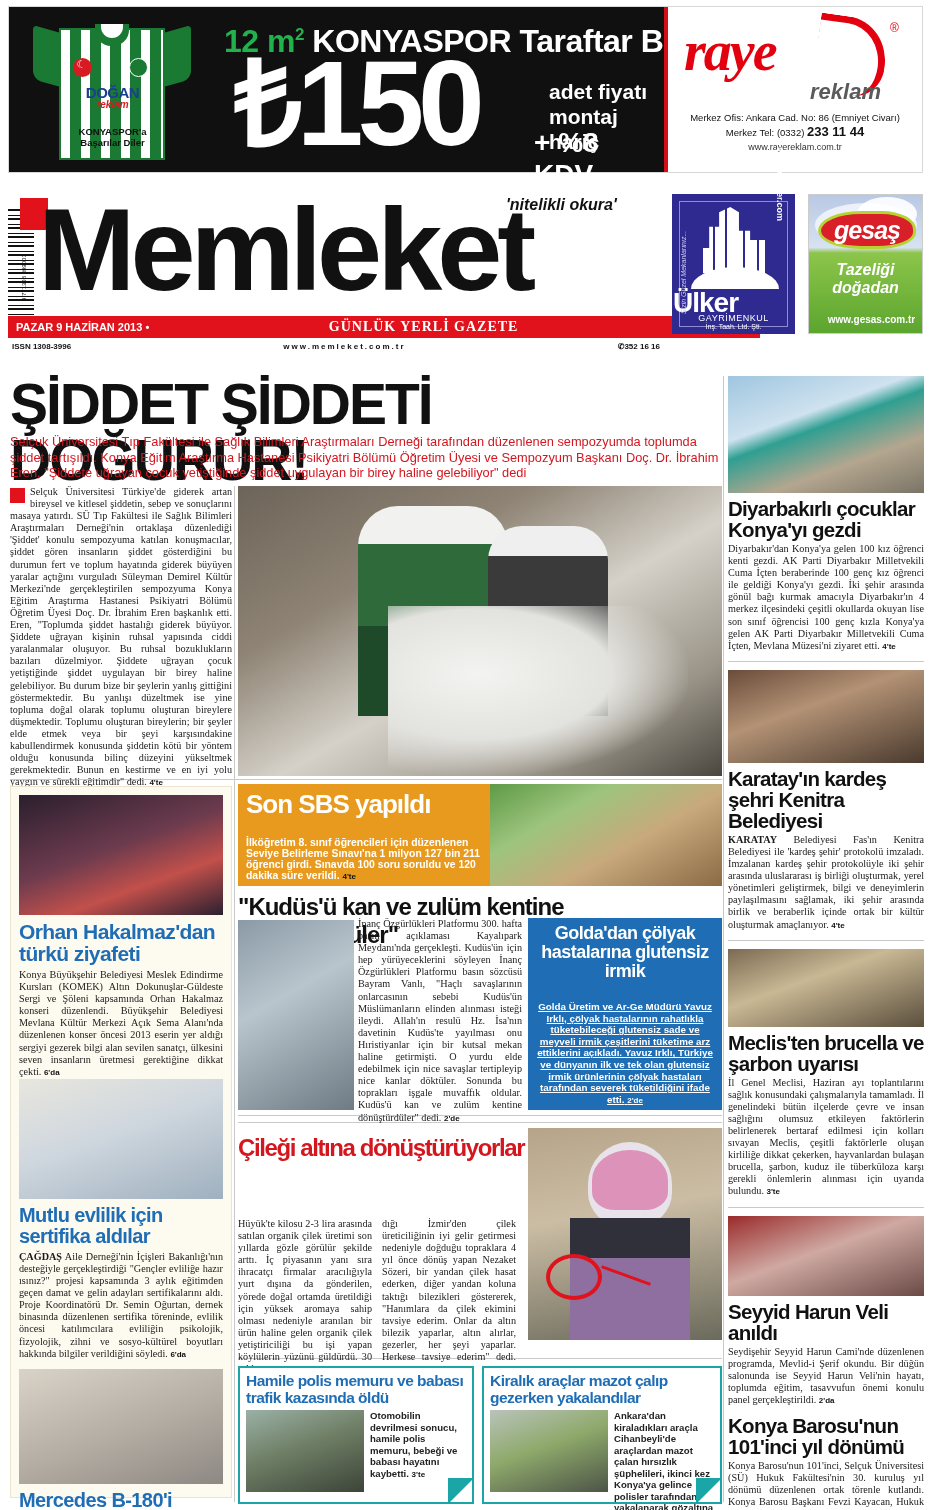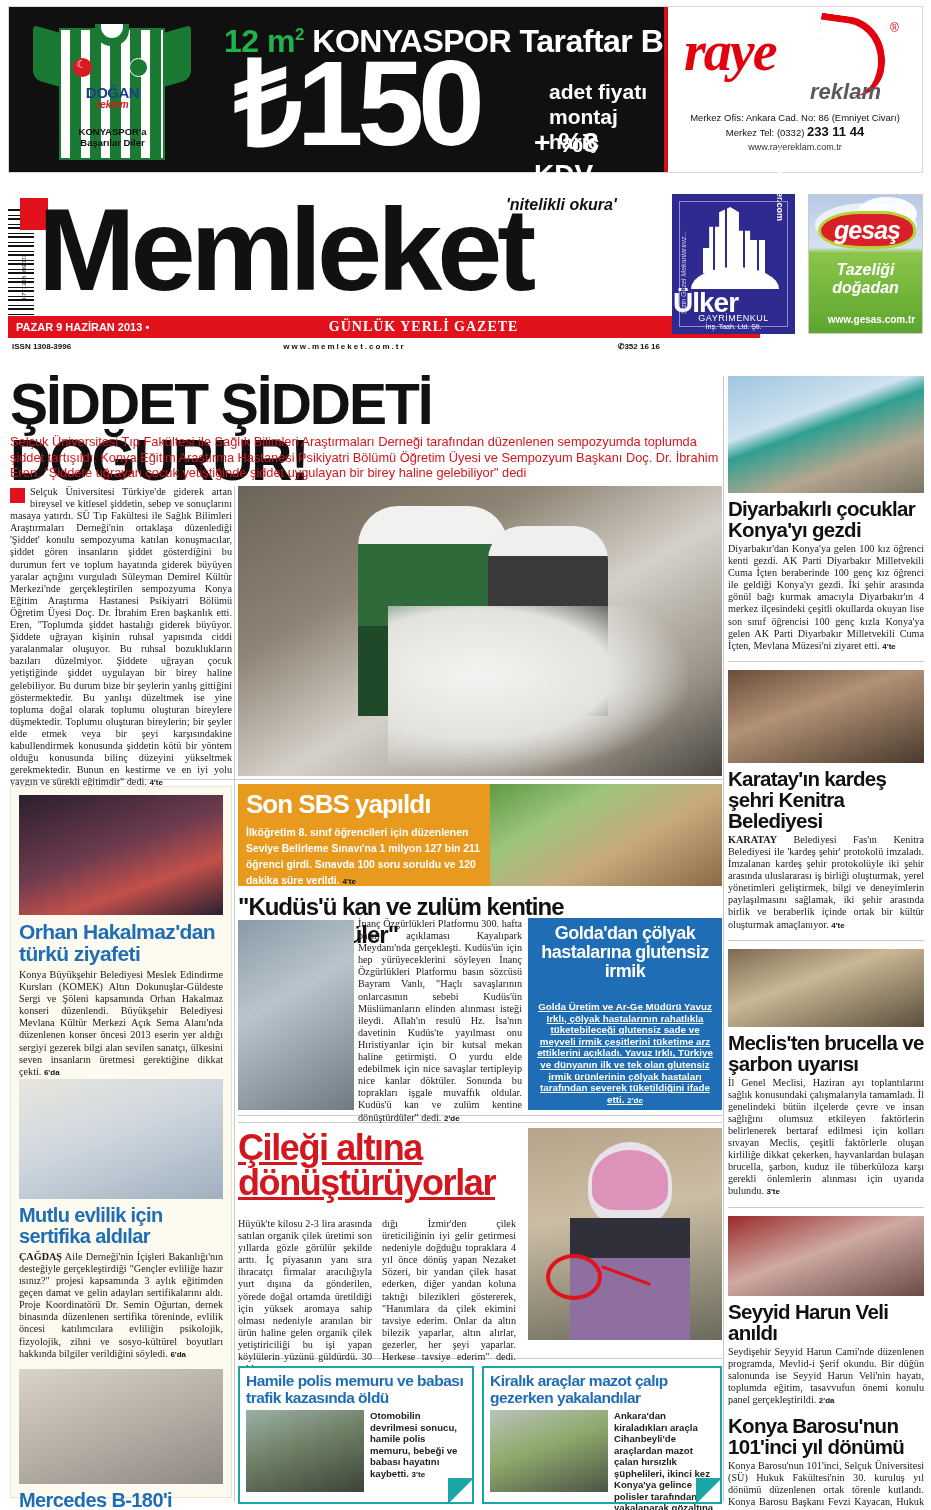--- a/index.html
+++ b/index.html
@@ -177,21 +177,21 @@
   .smoke { position:absolute; left:150px; top:120px; width:300px; height:170px; background:radial-gradient(ellipse at 30% 40%, #f3f3f1 0%, #e2e2de 45%, rgba(226,226,222,0) 72%); }
   .protester { position:absolute; left:120px; top:20px; width:150px; height:210px; background:linear-gradient(180deg,#f1f1ef 0 38px,#2f6b3a 38px 120px,#1f4a29 120px 210px); border-radius:40px 40px 0 0;}
   .protester2 { position:absolute; left:250px; top:40px; width:120px; height:190px; background:linear-gradient(180deg,#efefef 0 30px,#3a3a3a 30px 190px); border-radius:34px 34px 0 0;}
 
   .sbsbox {
     position:absolute; left:238px; top:784px; width:484px; height:102px;
     background:#e79a1e; display:flex;
   }
   .sbs-text { width:252px; padding:6px 8px; color:#fff; }
   .sbs-title { font-size:26px; font-weight:bold; letter-spacing:-1px; line-height:28px;}
-  .sbs-body { font-size:10.4px; line-height:16px; font-weight:bold; margin-top:7px;}
+  .sbs-body { font-size:10.4px; line-height:11px; font-weight:bold; margin-top:19px;}
   .sbs-photo { flex:1; background: linear-gradient(150deg,#5e9a46 0%,#9dc47d 30%,#c8a97c 60%,#8b6a45 100%); }
 
   .hl-kudus {
     position:absolute; left:238px; top:893px; width:484px;
     font-size:24px; font-weight:bold; color:#111; letter-spacing:-1px;
   }
   .kudus-photo {
     position:absolute; left:238px; top:920px; width:116px; height:190px;
     background: linear-gradient(150deg,#8a9aa6 0%,#b9c5cd 40%,#6f7b84 100%);
   }
@@ -201,21 +201,21 @@
   .goldabox {
     position:absolute; left:528px; top:918px; width:194px; height:192px;
     background:#1f6db5; color:#fff; padding:6px 8px; text-align:center;
   }
   .golda-title { font-size:18px; font-weight:bold; line-height:19px; letter-spacing:-0.5px;}
   .golda-body { font-size:9.8px; line-height:11.6px; font-weight:bold; margin-top:20px; text-align:center;text-decoration:underline;}
   .golda-body .pg { color:#fff; }
 
   .hl-cilek {
     position:absolute; left:238px; top:1130px; width:300px;
-    font-size:36px; font-weight:bold; color:#d4161f; letter-spacing:-1.4px; line-height:35px;text-decoration:underline;
+    font-size:24px; font-weight:bold; color:#d4161f; letter-spacing:-1.4px; line-height:35px;
   }
   .cilek-c1 { position:absolute; left:238px; top:1218px; width:134px; }
   .cilek-c2 { position:absolute; left:382px; top:1218px; width:134px; }
   .cilek-photo {
     position:absolute; left:528px; top:1128px; width:194px; height:212px;
     background: linear-gradient(170deg,#b6a489 0%,#cbbda4 40%,#6b6a5c 100%); overflow:hidden;
   }
   .cp-scarf { position:absolute; left:60px; top:14px; width:84px; height:84px; background:#e8e3ea; border-radius:50% 50% 40% 40%;}
   .cp-scarf2 { position:absolute; left:64px; top:22px; width:76px; height:60px; background:#d978a8; border-radius:50% 50% 30% 30%; opacity:.75;}
   .cp-body { position:absolute; left:42px; top:90px; width:120px; height:122px; background:linear-gradient(180deg,#30303a 0 40px,#8f6fa0 40px 122px);}

